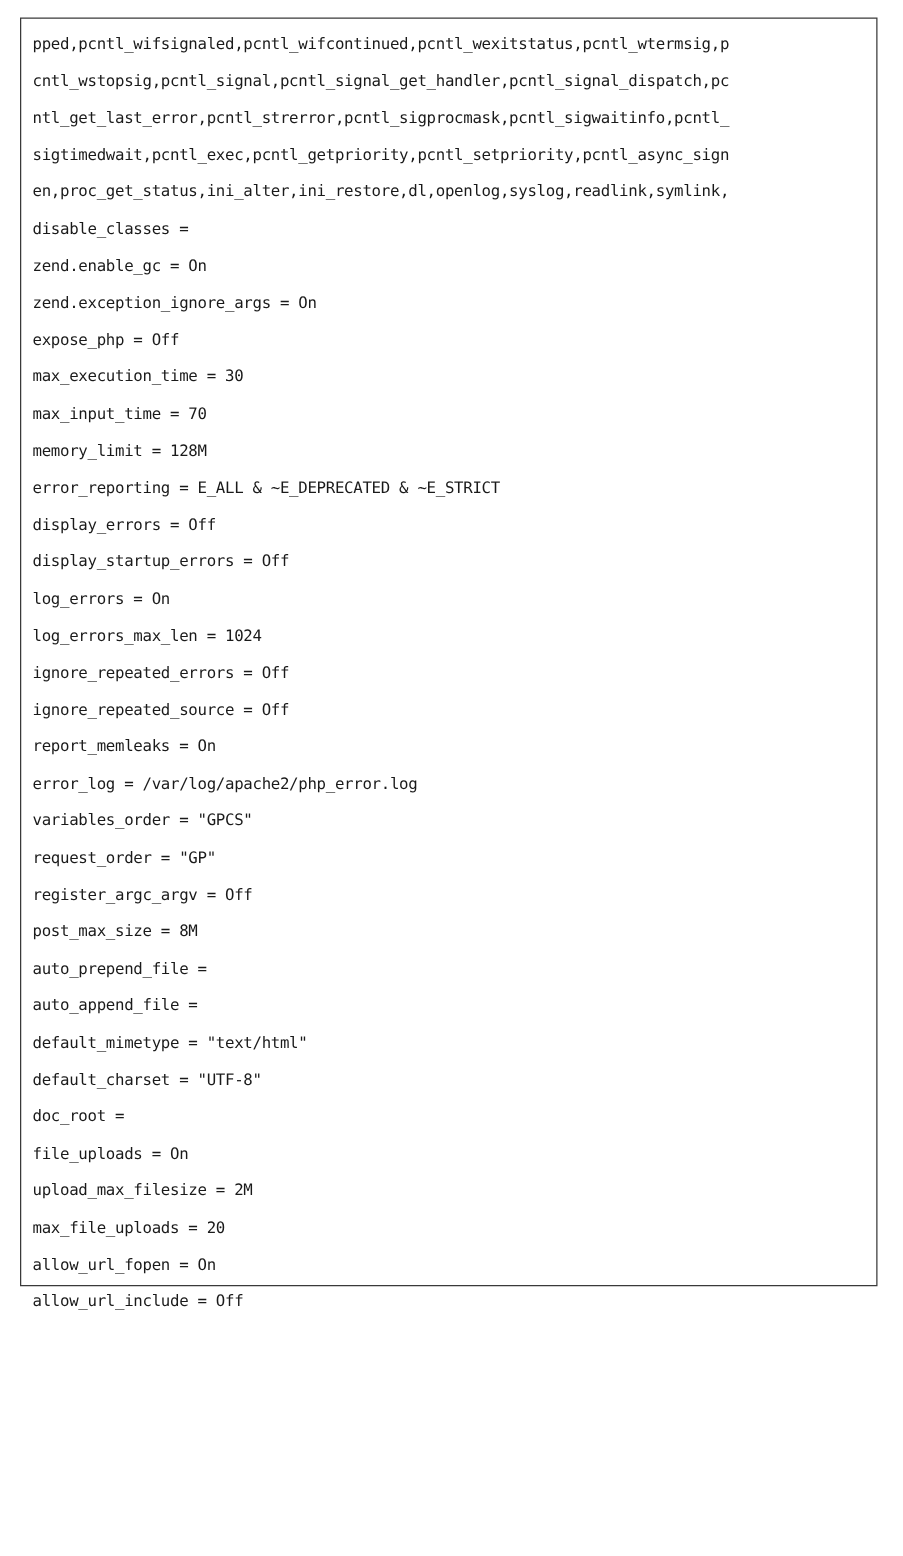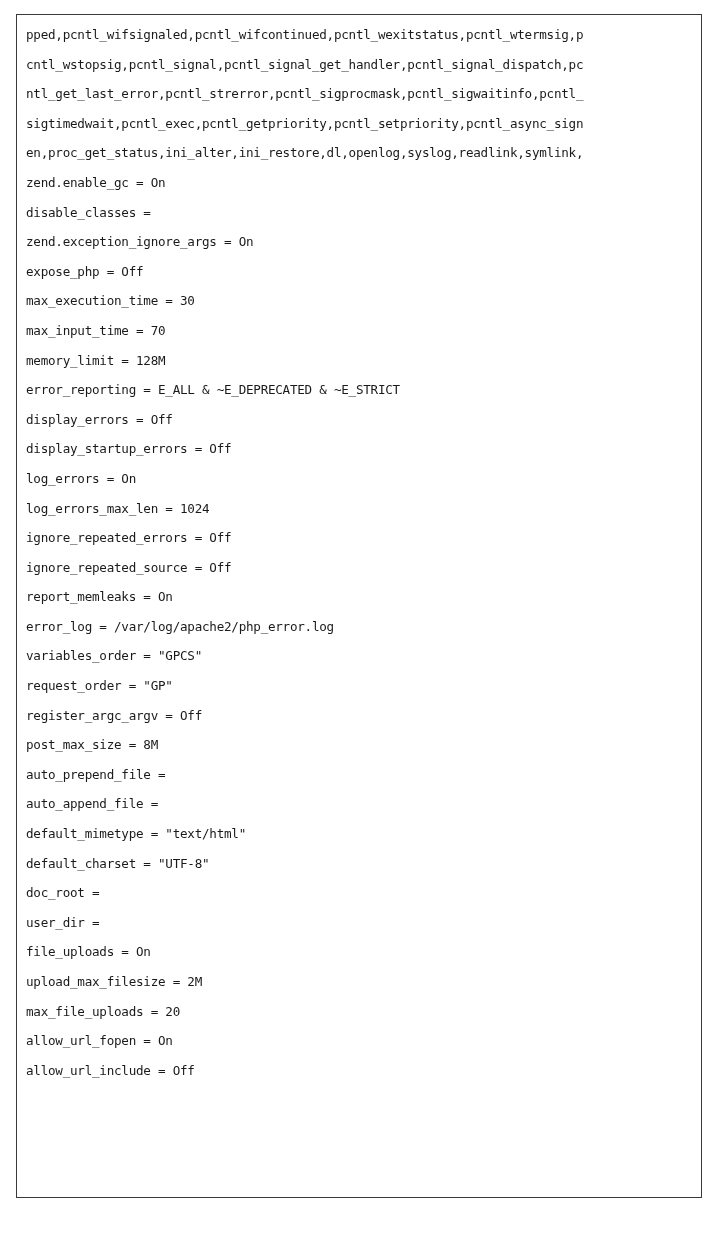--- a/index.html
+++ b/index.html
@@ -1,20 +1,20 @@
 <!DOCTYPE html>
 <html><head>
 <meta charset="utf-8">
 <style>
   html, body { margin: 0; padding: 0; background: #ffffff; }
   body { width: 722px; height: 1245px; position: relative; overflow: hidden; }
   .code-box {
     position: absolute;
     left: 16px; top: 14px;
-    width: 686px; height: 1184px;
+    width: 686px; height: 1015px;
     border: 1px solid #3a3a3a;
     box-sizing: border-box;
     background: #ffffff;
     padding: 5px 0 0 9px;
   }
   .code-line {
     font-family: "DejaVu Sans Mono", "Liberation Mono", monospace;
     font-size: 12.6px;
     line-height: 29.6px;
     height: 29.6px;
@@ -25,22 +25,22 @@
 </style>
 </head>
 <body>
 
 <div class="code-box">
   <div class="code-line">pped,pcntl_wifsignaled,pcntl_wifcontinued,pcntl_wexitstatus,pcntl_wtermsig,p</div>
   <div class="code-line">cntl_wstopsig,pcntl_signal,pcntl_signal_get_handler,pcntl_signal_dispatch,pc</div>
   <div class="code-line">ntl_get_last_error,pcntl_strerror,pcntl_sigprocmask,pcntl_sigwaitinfo,pcntl_</div>
   <div class="code-line">sigtimedwait,pcntl_exec,pcntl_getpriority,pcntl_setpriority,pcntl_async_sign</div>
   <div class="code-line">en,proc_get_status,ini_alter,ini_restore,dl,openlog,syslog,readlink,symlink,</div>
+  <div class="code-line">disable_classes =</div>
   <div class="code-line">zend.enable_gc = On</div>
-  <div class="code-line">disable_classes =</div>
   <div class="code-line">zend.exception_ignore_args = On</div>
   <div class="code-line">expose_php = Off</div>
   <div class="code-line">max_execution_time = 30</div>
   <div class="code-line">max_input_time = 70</div>
   <div class="code-line">memory_limit = 128M</div>
   <div class="code-line">error_reporting = E_ALL &amp; ~E_DEPRECATED &amp; ~E_STRICT</div>
   <div class="code-line">display_errors = Off</div>
   <div class="code-line">display_startup_errors = Off</div>
   <div class="code-line">log_errors = On</div>
   <div class="code-line">log_errors_max_len = 1024</div>
@@ -50,19 +50,18 @@
   <div class="code-line">error_log = /var/log/apache2/php_error.log</div>
   <div class="code-line">variables_order = "GPCS"</div>
   <div class="code-line">request_order = "GP"</div>
   <div class="code-line">register_argc_argv = Off</div>
   <div class="code-line">post_max_size = 8M</div>
   <div class="code-line">auto_prepend_file =</div>
   <div class="code-line">auto_append_file =</div>
   <div class="code-line">default_mimetype = "text/html"</div>
   <div class="code-line">default_charset = "UTF-8"</div>
   <div class="code-line">doc_root =</div>
-  <div class="code-line">user_dir =</div>
   <div class="code-line">file_uploads = On</div>
   <div class="code-line">upload_max_filesize = 2M</div>
   <div class="code-line">max_file_uploads = 20</div>
   <div class="code-line">allow_url_fopen = On</div>
   <div class="code-line">allow_url_include = Off</div>
 </div>
 
 </body></html>

